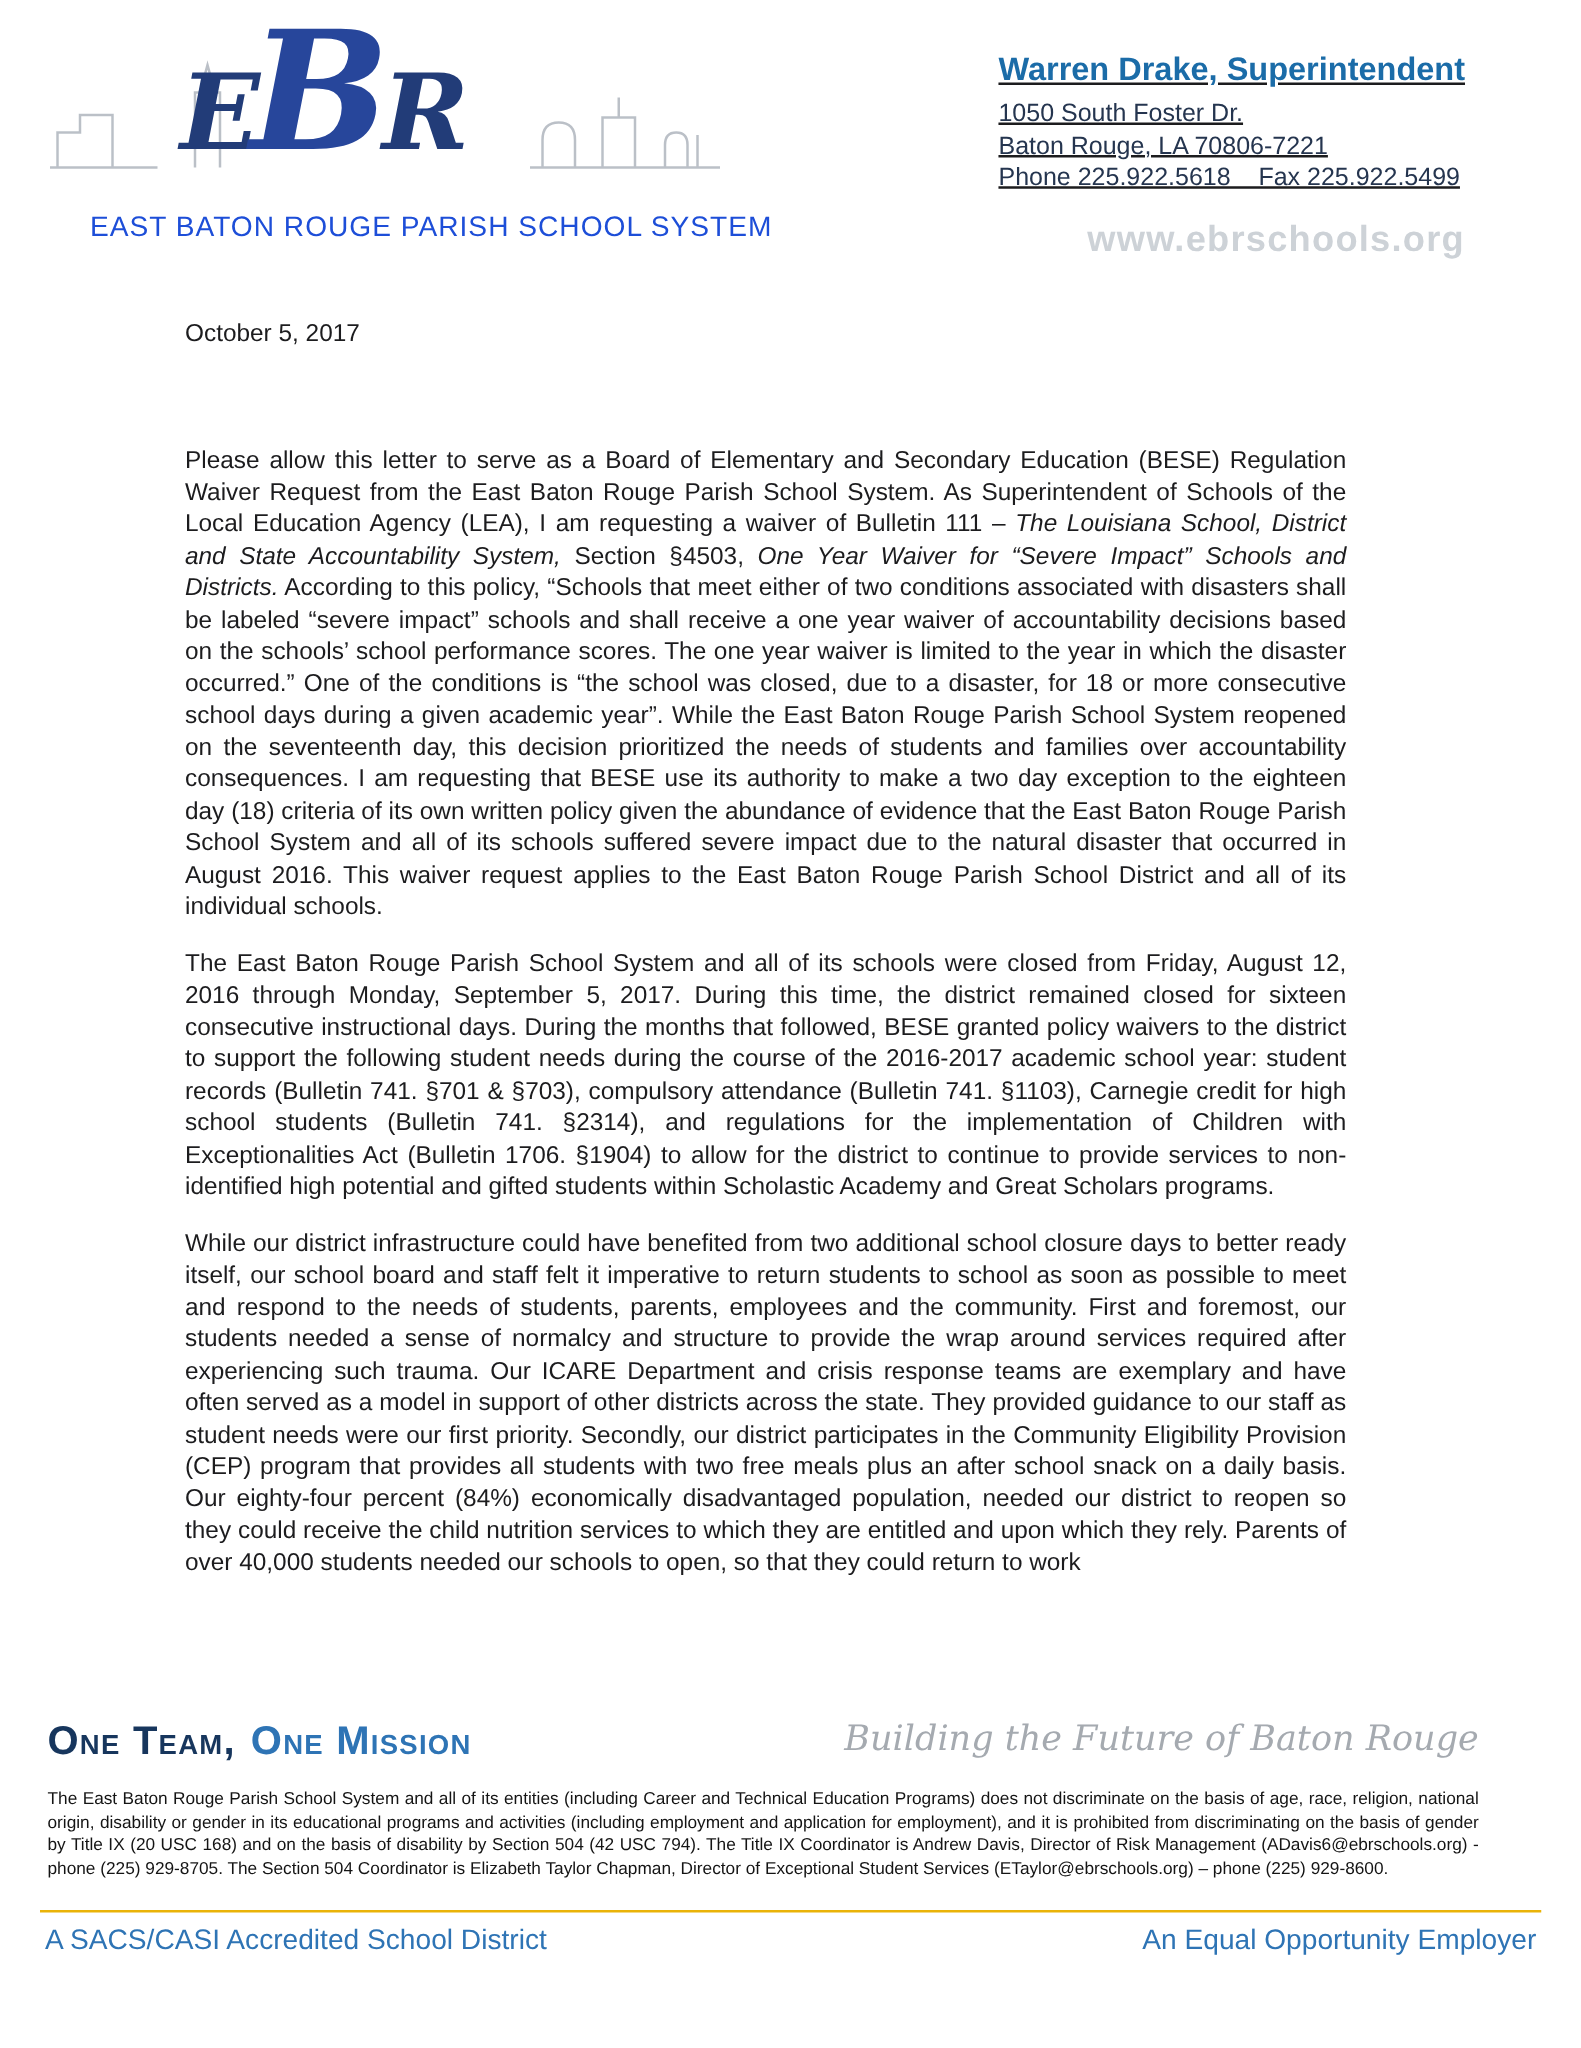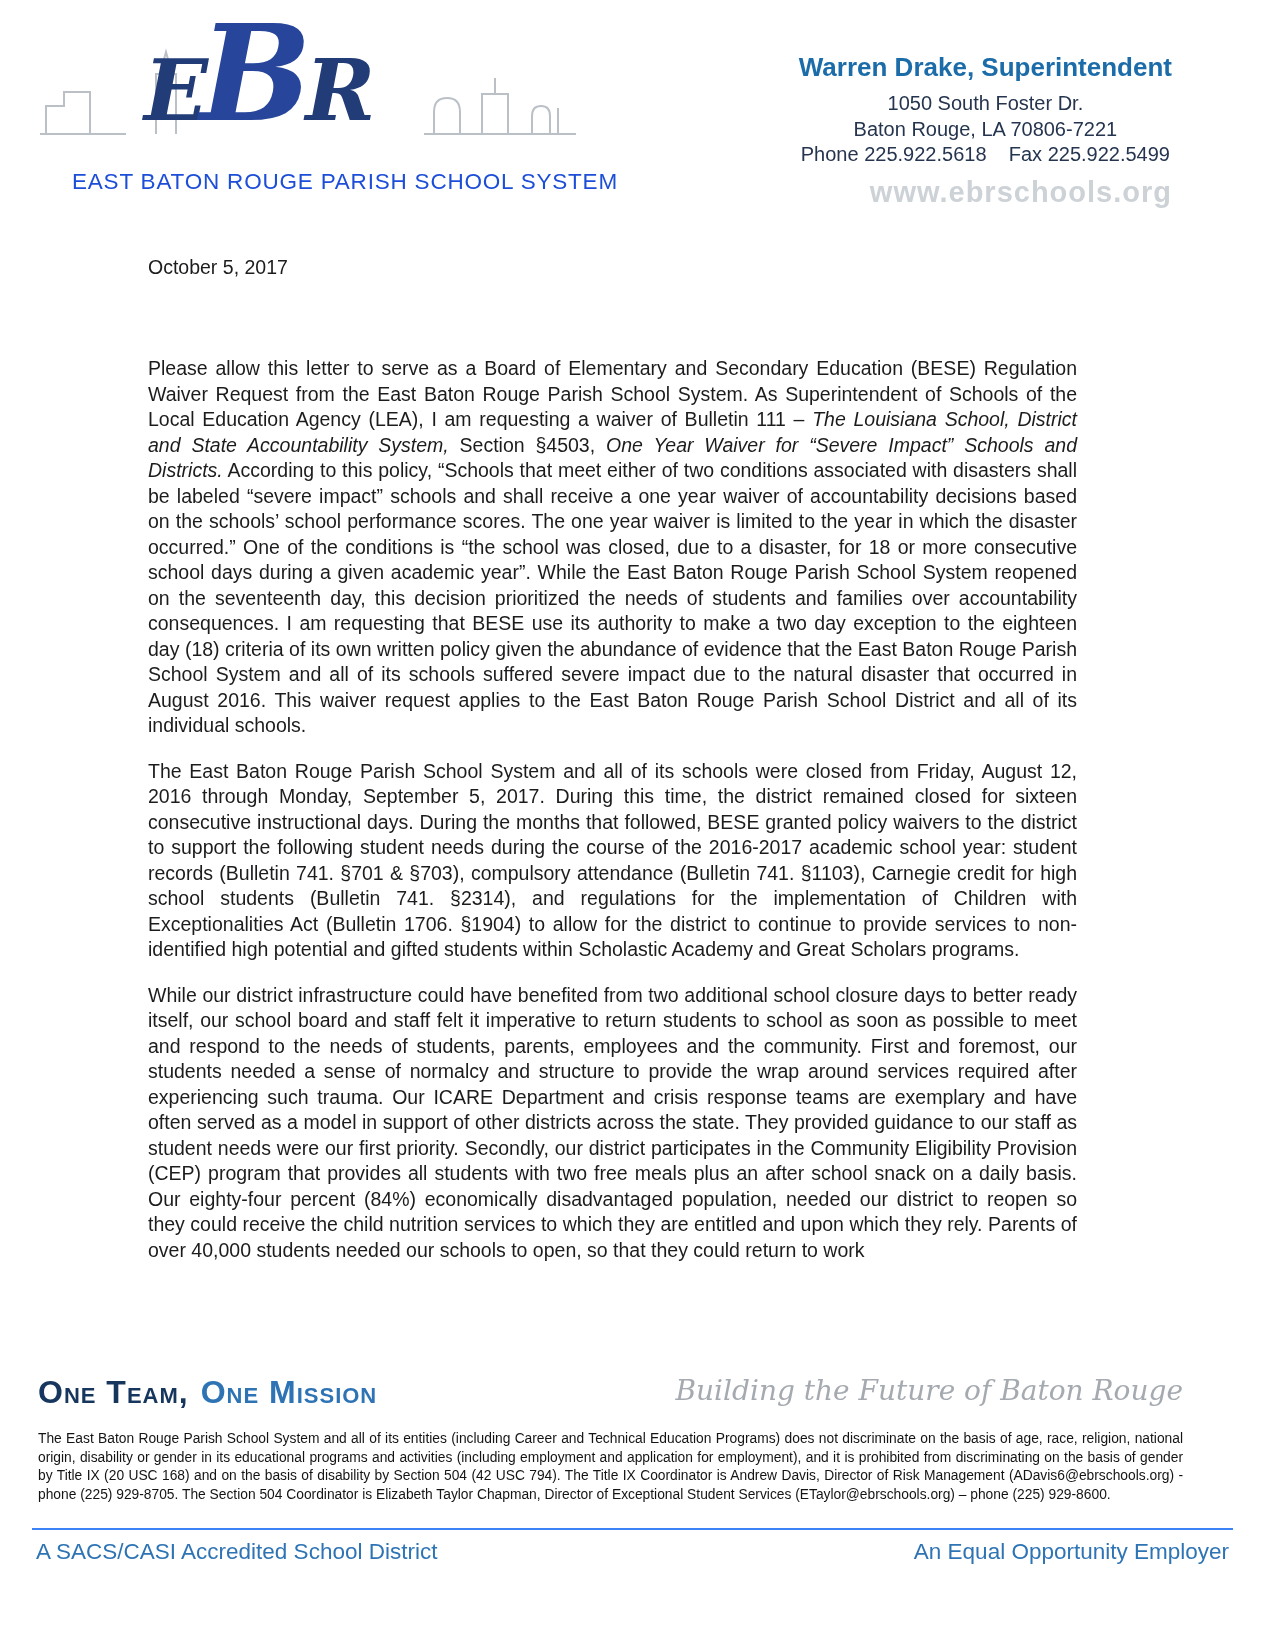--- a/index.html
+++ b/index.html
@@ -27,21 +27,21 @@
   }
   .le { font-size: 84px; color: #223c78; }
   .lb { font-size: 132px; color: #27469b; margin-left: -8px; margin-right: -6px; }
   .lr { font-size: 84px; color: #223c78; }
   .org-name {
     position: absolute; left: 36px; top: 147px;
     font-size: 22.5px; letter-spacing: 0.8px; color: #1d4ed8;
     white-space: nowrap;
   }
 
-  .contact { position: absolute; top: 52px; right: 93px; text-align: center; }
+  .contact { position: absolute; top: 40px; right: 93px; text-align: left; text-decoration: underline; }
   .contact-name { font-size: 26px; font-weight: bold; color: #1b6ca8; margin-bottom: 8px; }
   .contact-line { font-size: 20px; color: #25354f; line-height: 25.5px; }
   .contact-line.phone { white-space: pre-wrap; }
 
   .watermark {
     position: absolute; top: 176px; right: 93px;
     font-size: 29px; font-weight: bold; letter-spacing: 1px;
     color: #cdd2d7;
   }
 
@@ -68,21 +68,21 @@
   .motto-right {
     font-family: "DejaVu Serif", serif; font-style: italic;
     font-size: 28px; color: #a5aab0; white-space: nowrap;
   }
   .disclaimer {
     position: absolute; left: 38px; right: 82px; top: 1430px;
     font-size: 13.8px; line-height: 1.35; text-align: justify; color: #141414;
   }
   .bottom-row {
     position: absolute; left: 32px; right: 32px; top: 1528px;
-    border-top: 2px solid #3b82f6;
+    border-top: 2px solid #eab308;
     padding: 9px 4px 0 4px;
     display: flex; justify-content: space-between; align-items: baseline;
   }
   .bottom-left, .bottom-right { font-size: 22.5px; color: #2e74b5; white-space: nowrap; }
 </style>
 </head>
 <body>
 
 <div class="page">
 

